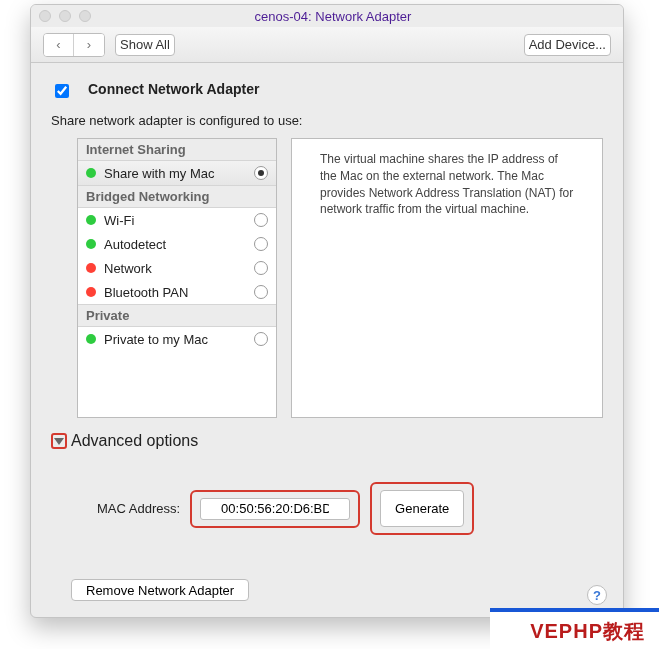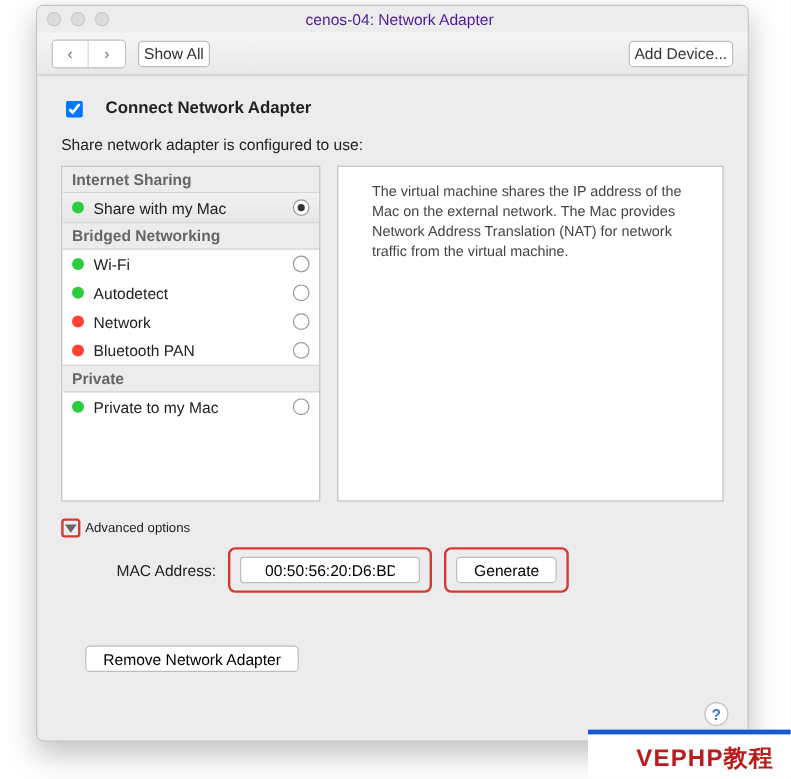--- a/index.html
+++ b/index.html
@@ -98,25 +98,26 @@
   }
   .connect-row input[type=checkbox] { width: 14px; height: 14px; }
   .connect-label { font-weight: bold; font-size: 14px; }
   .subtitle { margin-bottom: 10px; font-size: 13px; }
   .config-row {
     display: flex;
     gap: 14px;
     height: 280px;
   }
   .listpane {
-    width: 216px;
+    width: 200px;
     border: 1px solid #bcbcbc;
     background: #fff;
     overflow: hidden;
     font-size: 13px;
+    margin-left: 26px;
   }
   .section-header {
     background: #ececec;
     color: #666;
     font-weight: bold;
     padding: 3px 8px;
     border-top: 1px solid #d5d5d5;
     border-bottom: 1px solid #d5d5d5;
   }
   .section-header:first-child { border-top: none; }
@@ -161,23 +162,23 @@
     gap: 4px;
   }
   .disclose {
     width: 16px; height: 16px;
     display: inline-flex; align-items: center; justify-content: center;
     color: #555;
     border: 2px solid #d43a2f;
     border-radius: 3px;
   }
   .disclose svg { display: block; }
-  .adv-label { font-size: 11px; }
+  .adv-label { font-size: 16px; }
   .mac-row {
-    margin-top: 8px;
+    margin-top: 32px;
     display: flex;
     align-items: center;
     gap: 10px;
     padding-left: 46px;
   }
   .mac-label { font-size: 13px; }
   .boxed {
     border: 2px solid #d43a2f;
     border-radius: 6px;
     padding: 6px 8px;
@@ -187,21 +188,21 @@
   .mac-input {
     width: 150px;
     height: 22px;
     padding: 0 20px;
     font-size: 13px;
     border: 1px solid #bdbdbd;
     border-radius: 3px;
     background: #fff;
   }
   .gen-btn {
-    height: 22px;
+    height: 37px;
     padding: 0 14px;
     border: 1px solid #bdbdbd;
     border-radius: 4px;
     background: #fff;
     font-size: 13px;
     cursor: pointer;
   }
   .remove-row {
     margin-top: 44px;
     padding-left: 20px;

